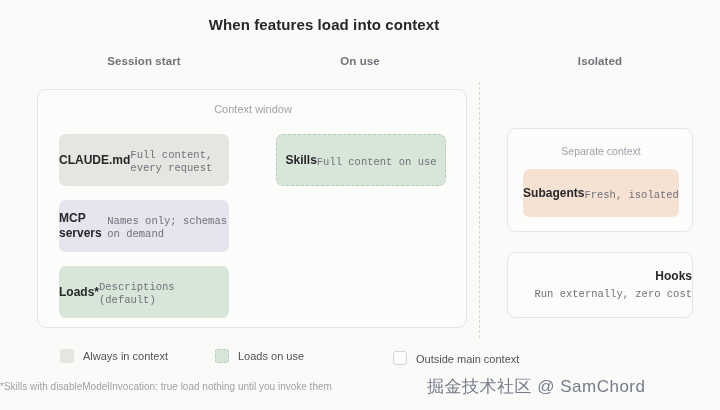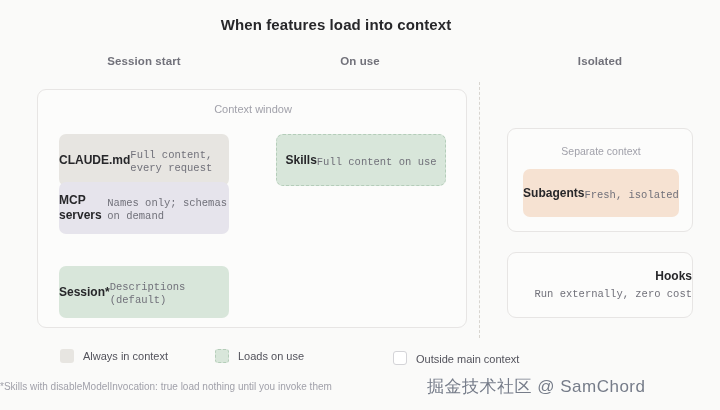--- a/index.html
+++ b/index.html
@@ -12,21 +12,21 @@
     background: #fafaf9;
     font-family: "Liberation Sans", sans-serif;
     color: #3f3f46;
     overflow: hidden;
     position: relative;
   }
 
   .page-title {
     position: absolute;
     top: 16px;
-    left: 12px;
+    left: 0;
     width: 648px;
     text-align: center;
     font-size: 15px;
     font-weight: bold;
     color: #27272a;
     letter-spacing: 0.1px;
   }
 
   
   .col-header {
@@ -97,21 +97,21 @@
     line-height: 1.2;
     font-family: Liberation Mono, monospace;
   }
 
   
   .card.claude {
     left: 21px; top: 44px; width: 170px; height: 52px;
     background: #e7e5e1;
   }
   .card.mcp {
-    left: 21px; top: 92px; width: 170px; height: 52px;
+    left: 21px; top: 110px; width: 170px; height: 52px;
     background: #e6e4ec;
   }
   .card.skills-star {
     left: 21px; top: 176px; width: 170px; height: 52px;
     background: #d8e6da;
   }
 
   
   .card.skills {
     left: 238px; top: 44px; width: 170px; height: 52px;
@@ -236,21 +236,21 @@
     <div class="card-title">CLAUDE.md</div>
     <div class="card-sub">Full content, every request</div>
   </div>
 
   <div class="card mcp">
     <div class="card-title">MCP servers</div>
     <div class="card-sub">Names only; schemas on demand</div>
   </div>
 
   <div class="card skills-star">
-    <div class="card-title">Session*</div>
+    <div class="card-title">Loads*</div>
     <div class="card-sub">Descriptions (default)</div>
   </div>
 
   <div class="card skills">
     <div class="card-title">Skills</div>
     <div class="card-sub">Full content on use</div>
   </div>
 </div>
 
 <div class="sep-context">

